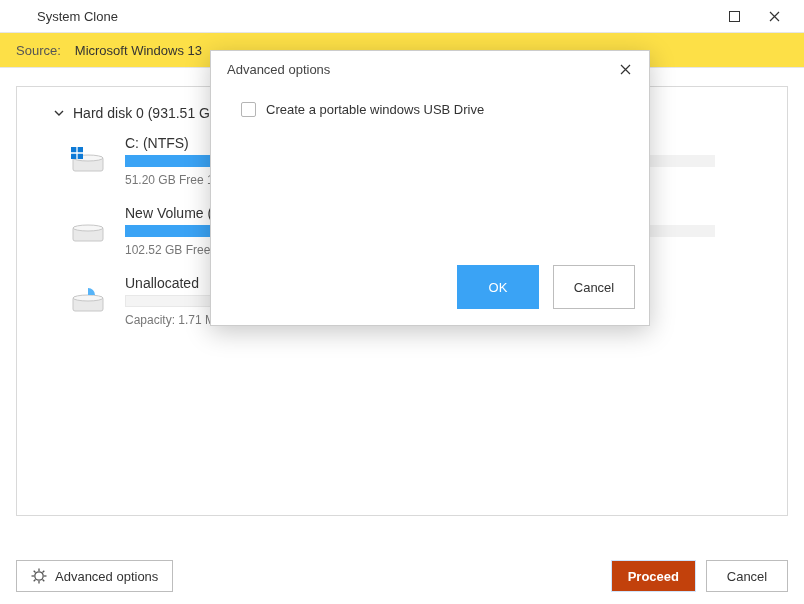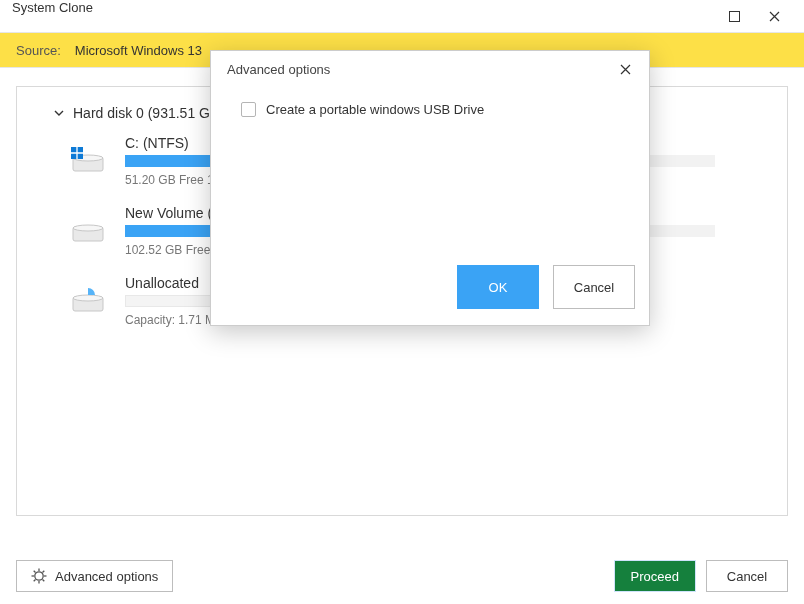--- a/index.html
+++ b/index.html
@@ -10,21 +10,23 @@
     color: #333;
     background: #fff;
     width: 804px;
     height: 604px;
     overflow: hidden;
     position: relative;
   }
   .titlebar {
     height: 32px;
     display: flex;
+    align-items: center;
     padding: 0 10px 0 12px;
+    margin-left: 25px;
   }
   .titlebar .title { flex: 0 0 auto; font-size: 13px; }
   .titlebar .spacer { flex: 1; }
   .titlebar .winbtn {
     width: 40px; height: 32px;
     display: flex; align-items: center; justify-content: center;
     cursor: pointer;
   }
   .sourcebar {
     height: 36px;
@@ -74,21 +76,21 @@
     padding: 0 14px; cursor: pointer; font-size: 13px;
   }
   .footer .spacer { flex: 1; }
   .btn {
     height: 32px; min-width: 82px; border: 1px solid #bdbdbd;
     background: #fff; cursor: pointer; font-size: 13px;
     display: inline-flex; align-items: center; justify-content: center;
     margin-left: 10px; padding: 0 16px;
   }
   .btn.primary-disabled {
-    background: #15803d; border-color: #cfe3fb; color: #fff;
+    background: #c2410c; border-color: #cfe3fb; color: #fff; font-weight: bold;
   }
   
   .modal {
     position: absolute;
     left: 210px; top: 50px;
     width: 440px; height: 276px;
     background: #fff;
     border: 1px solid #ccc;
     box-shadow: 0 6px 24px rgba(0,0,0,0.22);
   }

